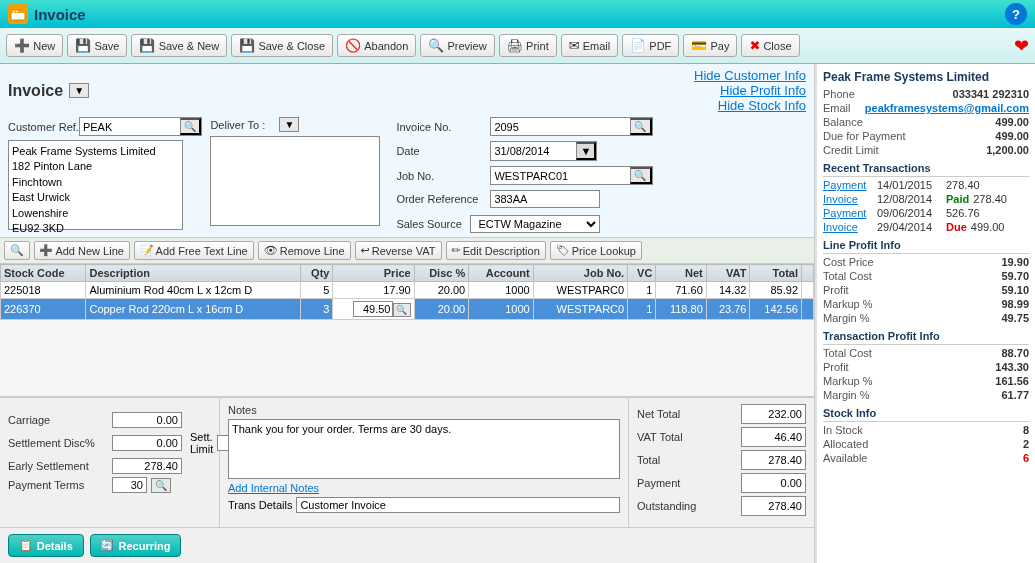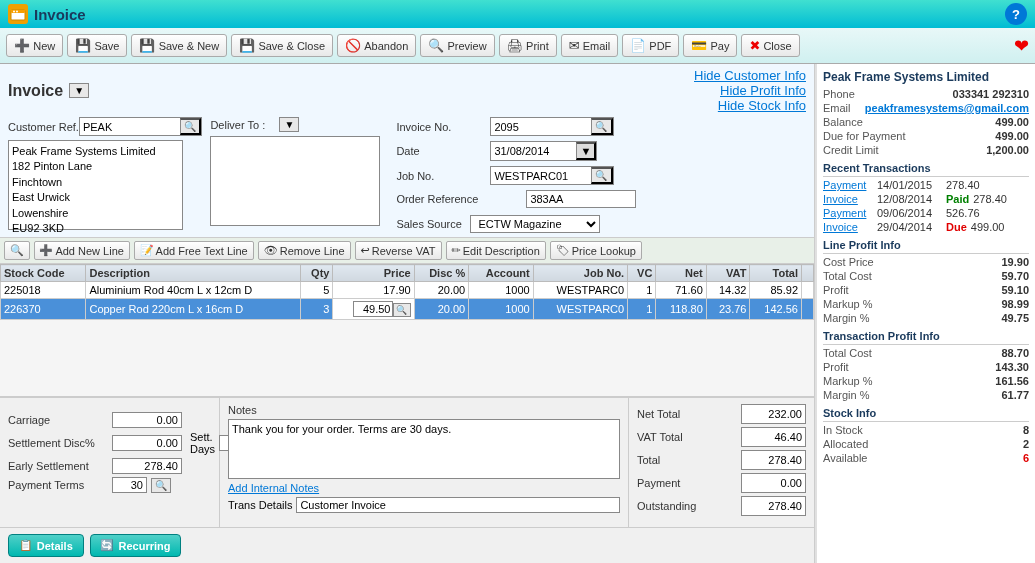--- a/index.html
+++ b/index.html
@@ -142,25 +142,24 @@
       padding-left: 8px;
     }
     .inv-field-row { display: flex; align-items: center; gap: 4px; margin-bottom: 2px; }
     .inv-label { color: #333; min-width: 90px; }
     .inv-input {
       border: 1px solid #888;
       background: white;
       padding: 1px 3px;
       font-size: 11px;
       height: 18px;
-      margin-left: 36px;
     }
     .inv-input-with-btn {
       display: flex; align-items: center;
-      border: 1px solid #888; background: white;
+      border: 1px solid #888; background: white; gap: 39px;
     }
     .inv-input-with-btn input {
       border: none; outline: none; padding: 1px 3px;
       font-size: 11px; width: 100px; height: 16px;
     }
     .inv-input-with-btn .search-btn { padding: 1px 3px; }
     .date-input {
       display: flex; align-items: center;
       border: 1px solid #888; background: white;
     }
@@ -566,21 +565,21 @@
     <div class="bottom-section">
 
       <div class="bottom-left">
         <div class="bottom-field-row">
           <span class="bottom-label">Carriage</span>
           <input type="text" class="bottom-input" value="0.00" style="">
         </div>
         <div class="bottom-field-row">
           <span class="bottom-label">Settlement Disc%</span>
           <input type="text" class="bottom-input" value="0.00" style="">
-          <span style="margin-left:4px; font-size:11px;">Sett. Days</span>
+          <span style="margin-left:4px; font-size:11px;">Sett. Limit</span>
           <input type="text" class="bottom-input-small" value="0" style="">
         </div>
         <div class="bottom-field-row">
           <span class="bottom-label">Early Settlement</span>
           <input type="text" class="bottom-input" value="278.40" style="">
         </div>
         <div class="bottom-field-row">
           <span class="bottom-label">Payment Terms</span>
           <input type="text" class="bottom-input-small" value="30" style="">
           <button class="search-small-btn">🔍</button>

